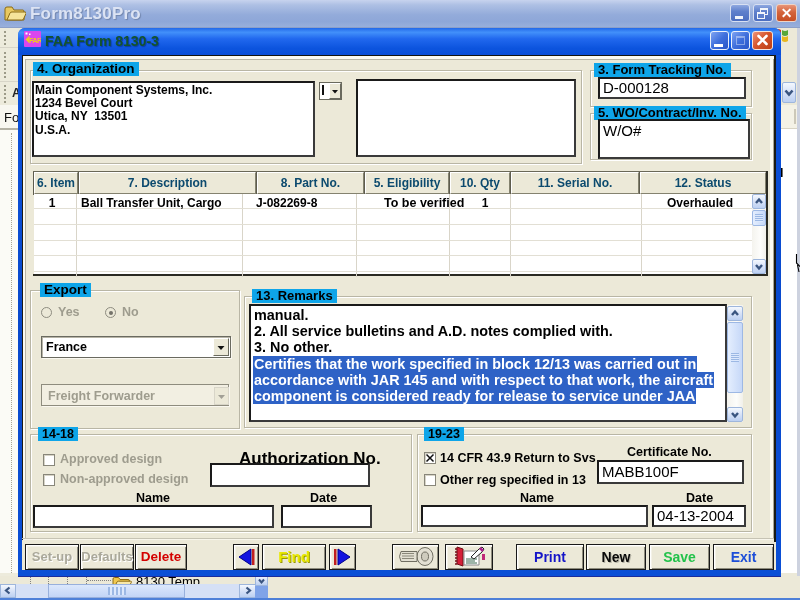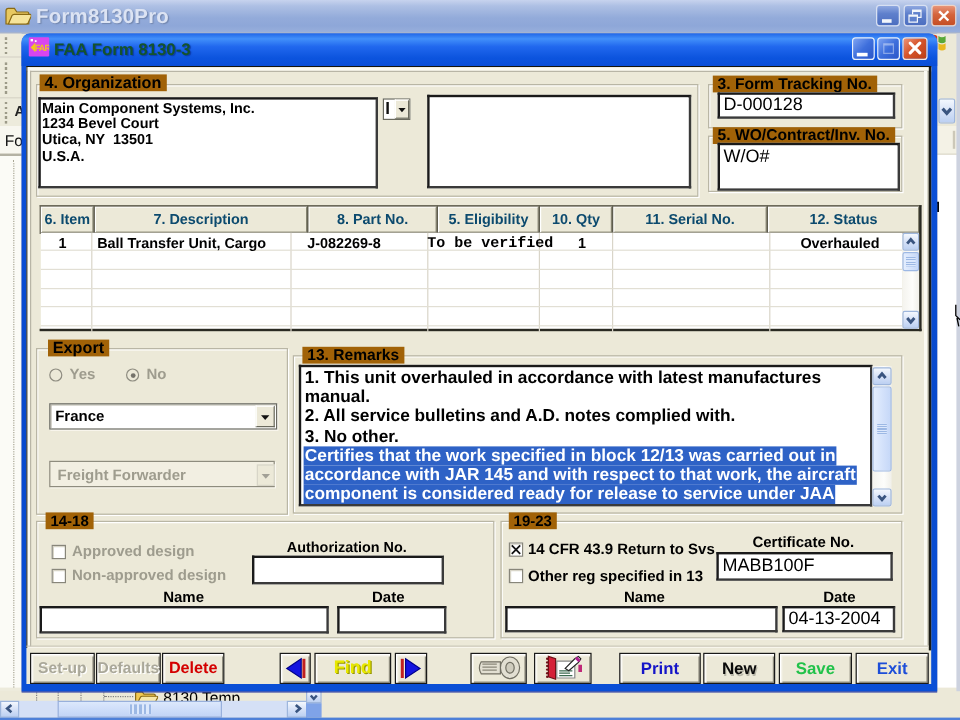--- a/index.html
+++ b/index.html
@@ -1,21 +1,21 @@
 <!DOCTYPE html>
 <html><head><meta charset="utf-8">
 <style>
 html,body{margin:0;padding:0;width:800px;height:600px;overflow:hidden;background:#ECE9D8;
 font-family:"Liberation Sans",sans-serif;}
 *{box-sizing:border-box;}
 .a{position:absolute;}
 .b{font-weight:bold;}
 .sunk{background:#fff;border:2px solid #1a1a1a;border-right-color:#3a3a3a;border-bottom-color:#3a3a3a;}
 .grp{border:1px solid #B9B6A5;box-shadow:inset 1px 1px 0 #fff, 1px 1px 0 #fff;}
-.glbl{position:absolute;top:-8px;background:#a16207;padding:0 4px;font-weight:bold;font-size:13px;color:#000;white-space:nowrap;line-height:14px;}
+.glbl{position:absolute;top:-8px;background:#0ea5e9;padding:0 4px;font-weight:bold;font-size:13px;color:#000;white-space:nowrap;line-height:14px;}
 .btn{position:absolute;top:544px;height:26px;background:#ECE9D8;border:1px solid #191919;
 box-shadow:inset 1px 1px 0 #fff, inset 2px 2px 0 #F4F2E8, inset -1px -1px 0 #8F8D7E;
 text-align:center;font-weight:bold;line-height:24px;}
 .hcell{position:absolute;top:172px;height:22px;background:#ECE9D8;border-top:1px solid #fff;border-left:1px solid #fff;border-right:1px solid #84826F;border-bottom:1px solid #84826F;outline:1px solid #5E5C4E;text-align:center;font-weight:bold;font-size:12px;color:#0c4a6e;line-height:20px;}
 .vline{position:absolute;top:194px;height:83px;width:1px;background:#D9D5C9;}
 .hline{position:absolute;left:34px;width:718px;height:1px;background:#E2DFD4;}
 .rtx{position:relative;font-weight:bold;font-size:14.4px;line-height:16.2px;color:#000;white-space:pre;}
 .hl{background:#2E62C6;color:#fff;display:inline-block;padding:0 1px;margin-left:-1px;}
 .cb{position:absolute;width:12px;height:12px;background:#fff;border:1px solid #88867A;box-shadow:inset 1px 1px 0 #D8D5C8;}
 .dlbl{font-weight:bold;font-size:12.5px;color:#9E9C8E;white-space:nowrap;}
@@ -192,21 +192,21 @@
 <div class="vline" style="left:510px;"></div>
 <div class="vline" style="left:641px;"></div>
 <div class="hline" style="top:208px;"></div>
 <div class="hline" style="top:224px;"></div>
 <div class="hline" style="top:240px;"></div>
 <div class="hline" style="top:255px;"></div>
 <div class="hline" style="top:271px;"></div>
 <div class="a b" style="left:34px;top:196px;width:36px;text-align:center;font-size:12px;">1</div>
 <div class="a b" style="left:81px;top:196px;font-size:12px;">Ball Transfer Unit, Cargo</div>
 <div class="a b" style="left:256px;top:196px;font-size:12px;">J-082269-8</div>
-<div class="a b" style="left:356px;top:196px;font-size:12.5px;font-family:Liberation Mono, monospace;">To be verified</div>
+<div class="a b" style="left:384px;top:196px;font-size:12.5px;">To be verified</div>
 <div class="a b" style="left:450px;top:196px;width:70px;text-align:center;font-size:12px;">1</div>
 <div class="a b" style="left:667px;top:196px;font-size:12px;">Overhauled</div>
 
 <div class="a" style="left:752px;top:194px;width:14px;height:80px;background:linear-gradient(90deg,#F4F3EE 0%,#FDFDFB 60%,#F1F0EA 100%);"></div>
 <div class="a xpbtn" style="left:752px;top:194px;width:14px;height:15px;border-radius:2px;">
     <svg width="12" height="13" style="display:block">
       <path d="M3 8 L6 4.5 L9 8" fill="none" stroke="#3A5580" stroke-width="2.4"></path>
     </svg>
   </div>
 <div class="a xpbtn" style="left:752px;top:259px;width:14px;height:15px;border-radius:2px;">
@@ -234,21 +234,20 @@
 <div class="a" style="left:41px;top:384px;width:188px;height:22px;background:#F2EFE2;border:1px solid #8E8C7E;box-shadow:1px 1px 0 #FAF8F0;"></div>
 <div class="a dlbl" style="left:48px;top:389px;font-size:12.5px;">Freight Forwarder</div>
 <div class="a" style="left:214px;top:387px;width:15px;height:18px;background:#ECE9D8;border:1px solid #D8D5C8;"><svg width="13" height="16">
       <path d="M3 7 L10 7 L6.5 11 Z" fill="#A2A096"></path>
     </svg></div>
 
 <div class="a grp" style="left:244px;top:296px;width:508px;height:132px;"></div>
 <div class="glbl" style="left:252px;top:289px;font-size:13px;">13. Remarks</div>
 <div class="a sunk" style="left:249px;top:304px;width:478px;height:118px;"></div>
 <div class="a" style="left:254px;top:307px;">
-<div class="rtx">1. This unit overhauled in accordance with latest manufactures</div>
 <div class="rtx">manual.</div>
 <div class="rtx">2. All service bulletins and A.D. notes complied with.</div>
 <div class="rtx">3. No other.</div>
 <div class="rtx"><span class="hl">Certifies that the work specified in block 12/13 was carried out in</span></div>
 <div class="rtx"><span class="hl">accordance with JAR 145 and with respect to that work, the aircraft</span></div>
 <div class="rtx"><span class="hl">component is considered ready for release to service under JAA</span></div>
 </div>
 
 <div class="a" style="left:727px;top:305px;width:16px;height:117px;background:linear-gradient(90deg,#F4F3EE 0%,#FDFDFB 60%,#F1F0EA 100%);"></div>
 <div class="a xpbtn" style="left:727px;top:306px;width:16px;height:15px;border-radius:2px;">
@@ -263,21 +262,21 @@
   </div>
 <div class="a" style="left:727px;top:322px;width:16px;height:71px;border-radius:2px;border:1px solid #9DB8E4;background:linear-gradient(90deg,#E4EEFE 0%,#C6D8F8 100%);"></div>
 <div class="a" style="left:731px;top:353px;width:8px;height:9px;background:repeating-linear-gradient(180deg,#9CB8E4 0 1px,#DCE8FC 1px 2px);"></div>
 
 <div class="a grp" style="left:30px;top:434px;width:382px;height:98px;"></div>
 <div class="glbl" style="left:38px;top:427px;font-size:12.5px;">14-18</div>
 <div class="cb" style="left:43px;top:454px;"></div>
 <div class="a dlbl" style="left:60px;top:452px;">Approved design</div>
 <div class="cb" style="left:43px;top:474px;"></div>
 <div class="a dlbl" style="left:60px;top:472px;">Non-approved design</div>
-<div class="a klbl" style="left:239px;top:449px;font-size:12px;">Authorization No.</div>
+<div class="a klbl" style="left:239px;top:449px;font-size:17px;">Authorization No.</div>
 <div class="a sunk" style="left:210px;top:463px;width:160px;height:24px;"></div>
 <div class="a klbl" style="left:136px;top:491px;">Name</div>
 <div class="a sunk" style="left:33px;top:505px;width:241px;height:23px;"></div>
 <div class="a klbl" style="left:310px;top:491px;">Date</div>
 <div class="a sunk" style="left:281px;top:505px;width:91px;height:23px;"></div>
 
 <div class="a grp" style="left:417px;top:434px;width:335px;height:98px;"></div>
 <div class="glbl" style="left:424px;top:427px;font-size:12.5px;">19-23</div>
 <div class="cb" style="left:424px;top:452px;background:#fff;">
     <svg width="10" height="10" style="display:block;margin:0;">

